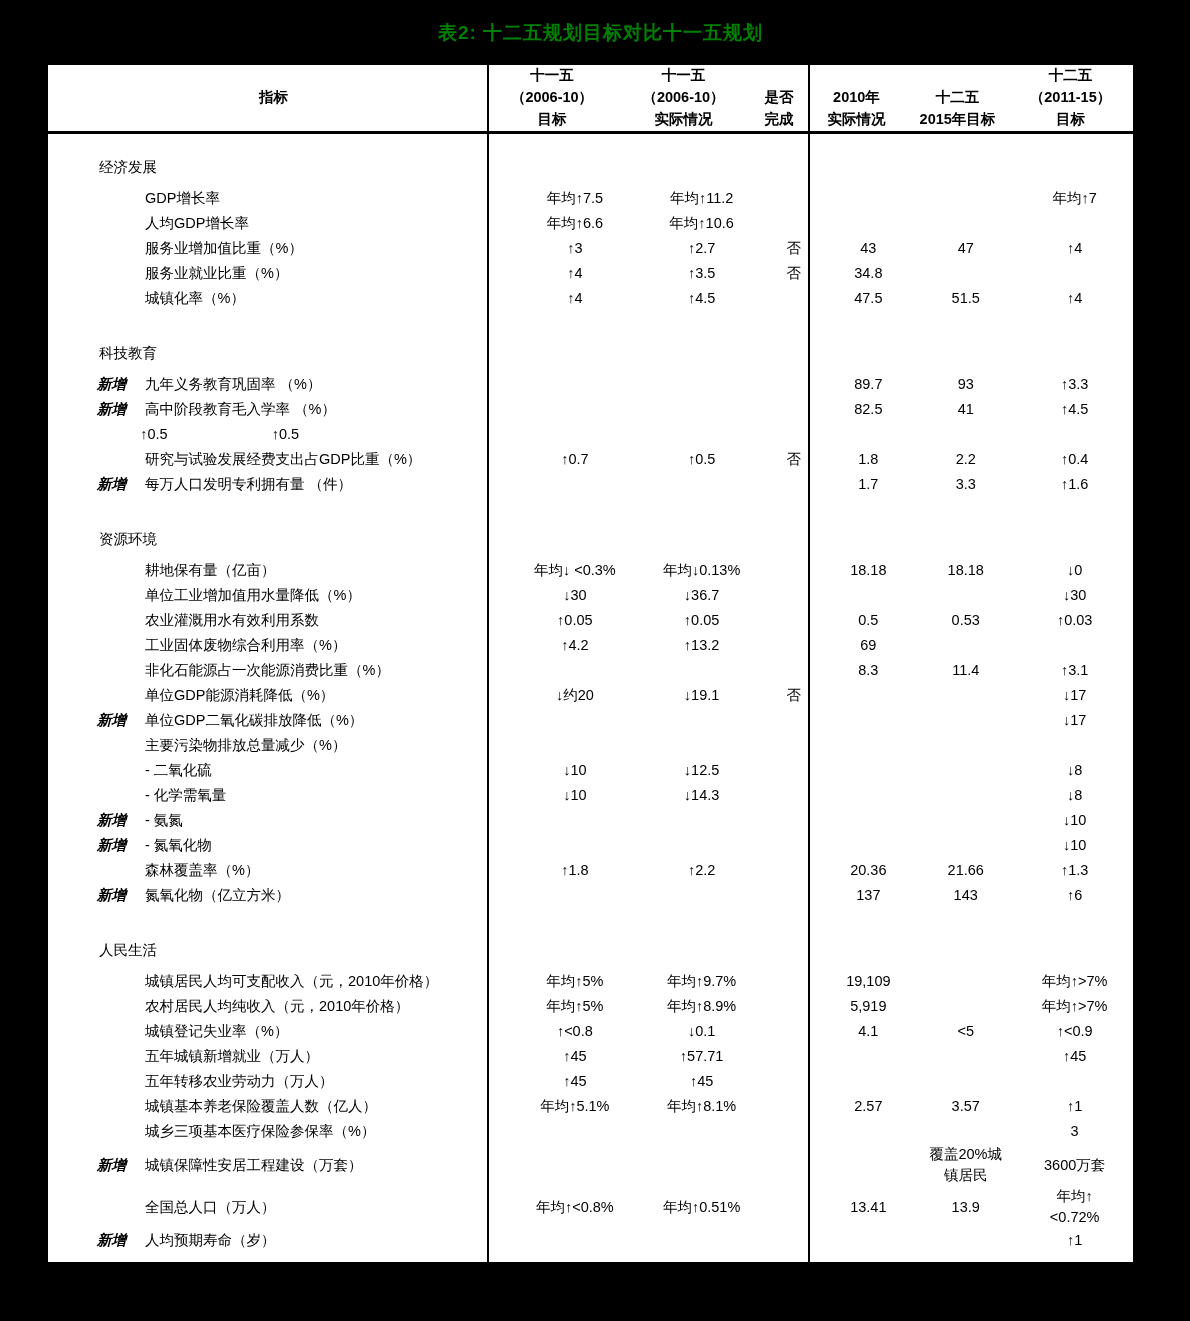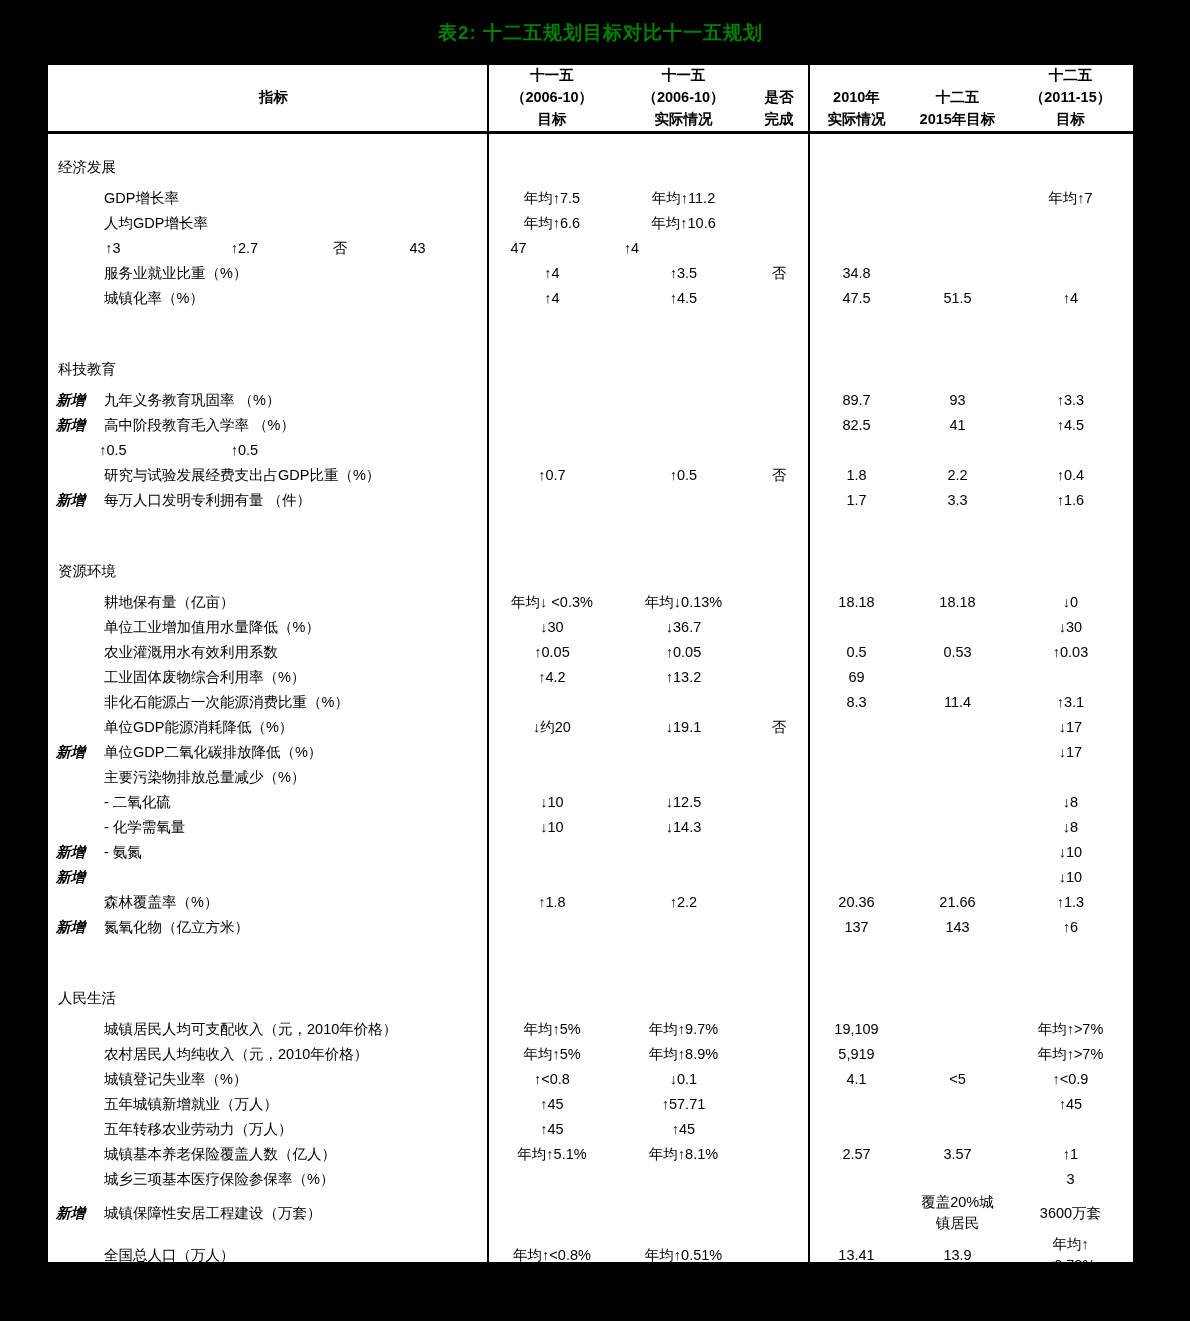--- a/index.html
+++ b/index.html
@@ -34,29 +34,29 @@
     border-bottom:3px solid #000;
     font-weight:bold; font-size:14.5px;
     line-height:22px;
   }
   .thead .hc { text-align:center; white-space:pre-line; padding-bottom:1px; }
   .hc0 { width:439px; text-align:center; padding-left:12px; padding-bottom:23px !important; }
   .c1 { width:130px; } .c2 { width:133px; } .c3 { width:58px; }
   .c4 { width:97px; }  .c5 { width:105px; } .c6 { width:121px; }
 
   .tbody { padding-top:2px; font-size:14.5px; }
-  .row { display:flex; align-items:center; min-height:25px; }
+  .row { display:flex; align-items:center; min-height:25px;padding-left:41px; }
   .row-indicator { width:439px; display:flex; align-items:center; }
   .marker {
     flex:none; width:56px; padding-left:8px;
     font-weight:bold; font-style:italic;
   }
   .ind-label { flex:1; padding-right:6px; }
   .vcell { text-align:center; white-space:pre-line; line-height:21px; }
-  .sect { margin-top:46px; margin-bottom:6px; min-height:25px; display:flex; align-items:center; }
+  .sect { margin-top:30px; margin-bottom:6px; min-height:25px; display:flex; align-items:center; }
   .sect:first-child { margin-top:19px; }
   .sect .sect-label { padding-left:10px; }
 </style>
 </head>
 <body>
 
 <div class="doc-title">表2: 十二五规划目标对比十一五规划</div>
 
 <div class="sheet">
   <div class="vline v1"></div>
@@ -103,20 +103,24 @@
           <span class="ind-label">人均GDP增长率</span>
         </div>
         <div class="vcell c1">年均↑6.6</div>
         <div class="vcell c2">年均↑10.6</div>
         <div class="vcell c3"></div>
         <div class="vcell c4"></div>
         <div class="vcell c5"></div>
         <div class="vcell c6"></div>
       </div>
       <div class="row item">
+        <div class="row-indicator">
+          <span class="marker"></span>
+          <span class="ind-label">服务业增加值比重（%）</span>
+        </div>
         <div class="vcell c1">↑3</div>
         <div class="vcell c2">↑2.7</div>
         <div class="vcell c3">否</div>
         <div class="vcell c4">43</div>
         <div class="vcell c5">47</div>
         <div class="vcell c6">↑4</div>
       </div>
       <div class="row item">
         <div class="row-indicator">
           <span class="marker"></span>
@@ -331,20 +335,21 @@
         <div class="vcell c1"></div>
         <div class="vcell c2"></div>
         <div class="vcell c3"></div>
         <div class="vcell c4"></div>
         <div class="vcell c5"></div>
         <div class="vcell c6">↓10</div>
       </div>
       <div class="row item">
         <div class="row-indicator">
           <span class="marker">新增</span>
+          <span class="ind-label">- 氮氧化物</span>
         </div>
         <div class="vcell c1"></div>
         <div class="vcell c2"></div>
         <div class="vcell c3"></div>
         <div class="vcell c4"></div>
         <div class="vcell c5"></div>
         <div class="vcell c6">↓10</div>
       </div>
       <div class="row item">
         <div class="row-indicator">

